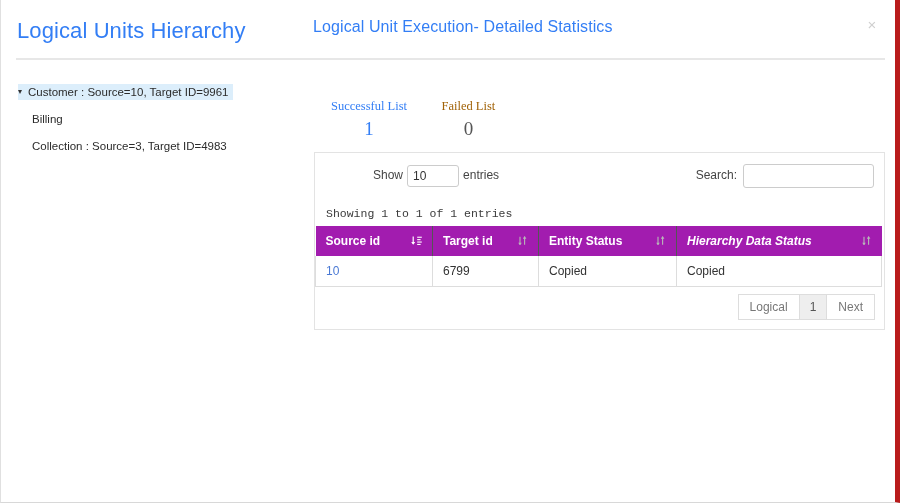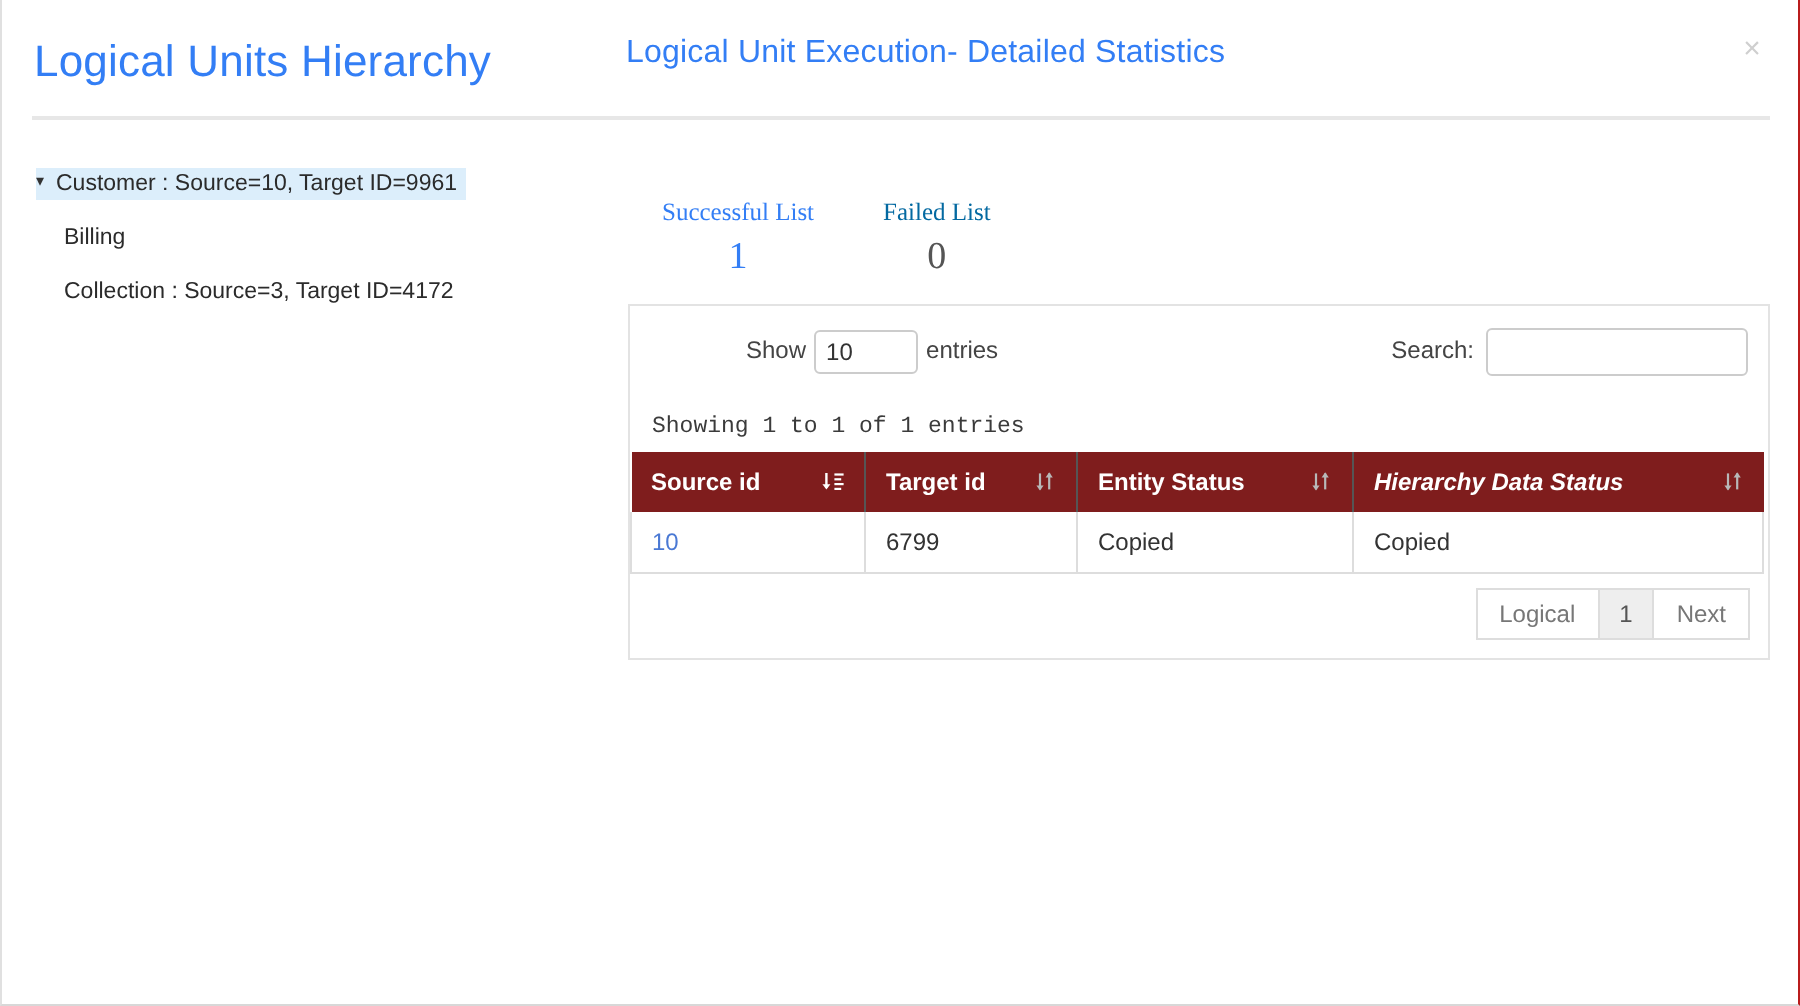--- a/index.html
+++ b/index.html
@@ -11,21 +11,21 @@
     font-family: "Liberation Sans", sans-serif;
     -webkit-font-smoothing: antialiased;
   }
   .app-window {
     position: relative;
     width: 900px;
     height: 503px;
     background: #ffffff;
     border-left: 1px solid #e0e0e0;
     border-bottom: 1px solid #d8d8d8;
-    border-right: 1px solid #b91c1c;
+    border-right: 5px solid #b91c1c;
     box-sizing: border-box;
     overflow: hidden;
   }
 
   
   .modal-header {
     position: relative;
     height: 62px;
   }
   .title-hierarchy {
@@ -121,21 +121,21 @@
     vertical-align: top;
     font-family: Liberation Serif, serif;
   }
   .stat-block + .stat-block { margin-left: 30px; }
   .stat-label {
     font-size: 12.5px;
     line-height: 17px;
     white-space: nowrap;
   }
   .stat-label.active { color: #337ef5; cursor: pointer; }
-  .stat-label.inactive { color: #0369a1; cursor: pointer; }
+  .stat-label.inactive { color: #a16207; cursor: pointer; }
   .stat-value {
     font-size: 19px;
     line-height: 26px;
     margin-top: 1px;
   }
   .stat-value.active { color: #337ef5; }
   .stat-value.inactive { color: #555555; }
 
   
   .table-panel {
@@ -206,21 +206,21 @@
 
   table.dt {
     position: absolute;
     left: 0px;
     top: 73px;
     width: 566px;
     border-collapse: collapse;
     table-layout: fixed;
   }
   table.dt th {
-    background: #7f1d1d;
+    background: #a21caf;
     color: #ffffff;
     font-size: 12px;
     font-weight: bold;
     text-align: left;
     padding: 8px 10px;
     height: 14px;
     border-right: 1px solid #555;
     position: relative;
     cursor: pointer;
     white-space: nowrap;
@@ -291,21 +291,21 @@
     <div class="tree-node root">
       <span class="tree-caret">▾</span><span>Customer : Source=10, Target ID=9961</span>
     </div>
 
     <div class="tree-node tree-child">
       <span>Billing</span>
     </div>
 
 
     <div class="tree-node tree-child">
-      <span>Collection : Source=3, Target ID=4172</span>
+      <span>Collection : Source=3, Target ID=4983</span>
     </div>
 
   </div>
 
   <div class="stats-tabs">
 
     <div class="stat-block">
       <div class="stat-label active">Successful List</div>
       <div class="stat-value active">1</div>
     </div>

